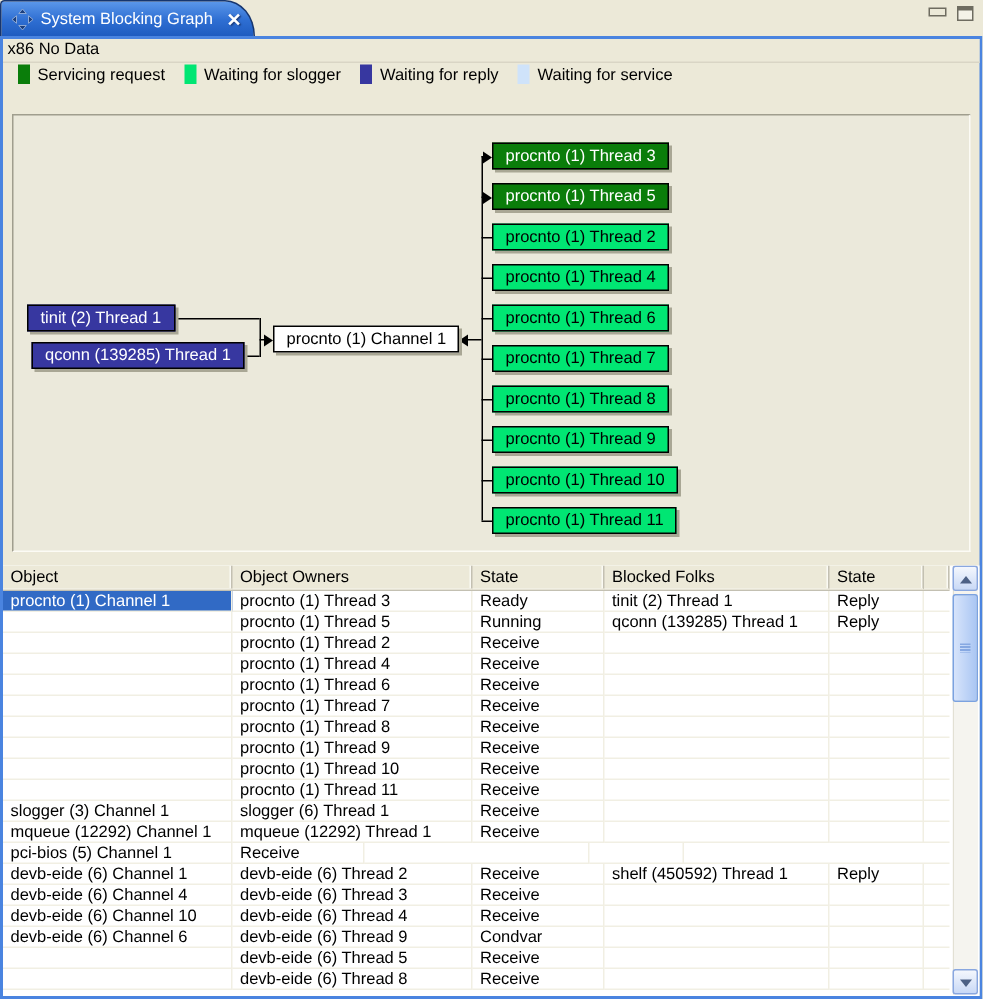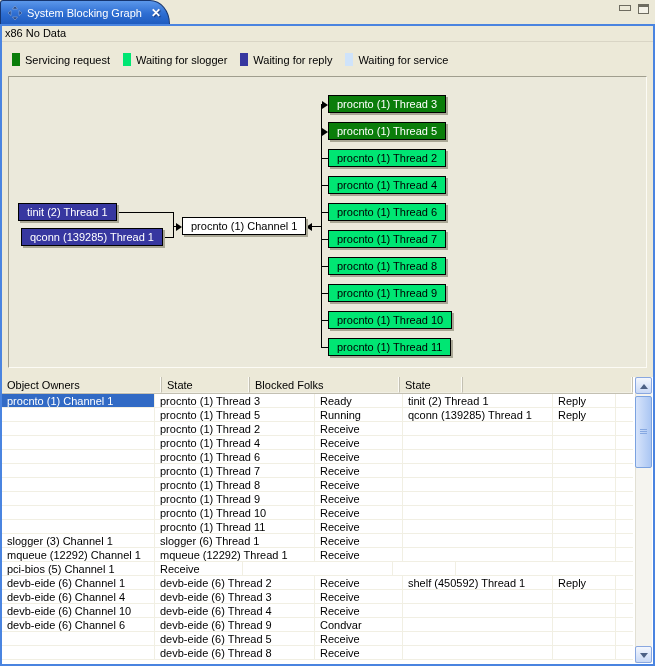--- a/index.html
+++ b/index.html
@@ -17,21 +17,21 @@
   .btn-min { width:11px; height:10px; position:relative; }
   .btn-min::after { content:""; position:absolute; left:0; top:1px; width:10px; height:4px; border:1px solid #6e6c60; background:#ece9d8; }
   .btn-max { width:11px; height:10px; border:1px solid #6e6c60; border-top-width:3px; background:#f4f2e8; }
 
   
   .frame { position:absolute; top:24px; left:0; width:655px; height:642px; border:2px solid #4a84e0; background:#ece9d8; }
 
   .info-bar { position:absolute; top:0; left:0; right:0; height:16px; padding:1px 0 0 3px; background:#ece9d8;
               border-bottom:1px solid #d9d5c5; color:#000; }
 
-  .legend { position:absolute; top:17px; left:0; right:0; height:33px; display:flex; align-items:center; padding-left:10px; }
+  .legend { position:absolute; top:17px; left:0; right:0; height:33px; display:flex; align-items:flex-start; padding-left:10px; }
   .legend-item { display:flex; align-items:center; margin-right:13px; }
   .legend-swatch { width:8px; height:13px; margin-right:5px; }
 
   
   .graph-panel { position:absolute; left:6px; top:50px; width:639px; height:292px; background:#ebe9db;
                  border:1px solid #a09e8e; border-right-color:#fcfbf5; border-bottom-color:#fcfbf5; }
   .gwrap { position:absolute; left:0; top:0; width:637px; height:290px; }
   .gnode { position:absolute; height:18px; line-height:16px; padding:0 8px; border:1px solid #000; white-space:nowrap;
            text-align:center; z-index:2; box-shadow:2px 2px 0 #a9a795; cursor:default; }
   .gline { position:absolute; background:#000; z-index:1; }
@@ -141,20 +141,21 @@
         <div class="gline" style="left: 312px; top: 162px; width: 7px; height: 1px;"></div>
         <div class="gline" style="left: 312px; top: 189px; width: 7px; height: 1px;"></div>
         <div class="gline" style="left: 312px; top: 216px; width: 7px; height: 1px;"></div>
         <div class="gline" style="left: 312px; top: 243px; width: 7px; height: 1px;"></div>
         <div class="gline" style="left: 312px; top: 270px; width: 7px; height: 1px;"></div>
       </div>
   </div>
   <div class="sash"></div>
   <div class="table-area">
     <div id="thead" class="trow thead">
+        <div class="tcell c0">Object</div>
         <div class="tcell c1">Object Owners</div>
         <div class="tcell c2">State</div>
         <div class="tcell c3">Blocked Folks</div>
         <div class="tcell c4">State</div>
         <div class="tcell c5"></div>
       </div>
     <div id="tbody">
         <div class="trow">
           <div class="tcell c0 sel" style="background: rgb(49, 106, 197);">procnto (1) Channel 1</div>
           <div class="tcell c1">procnto (1) Thread 3</div>

